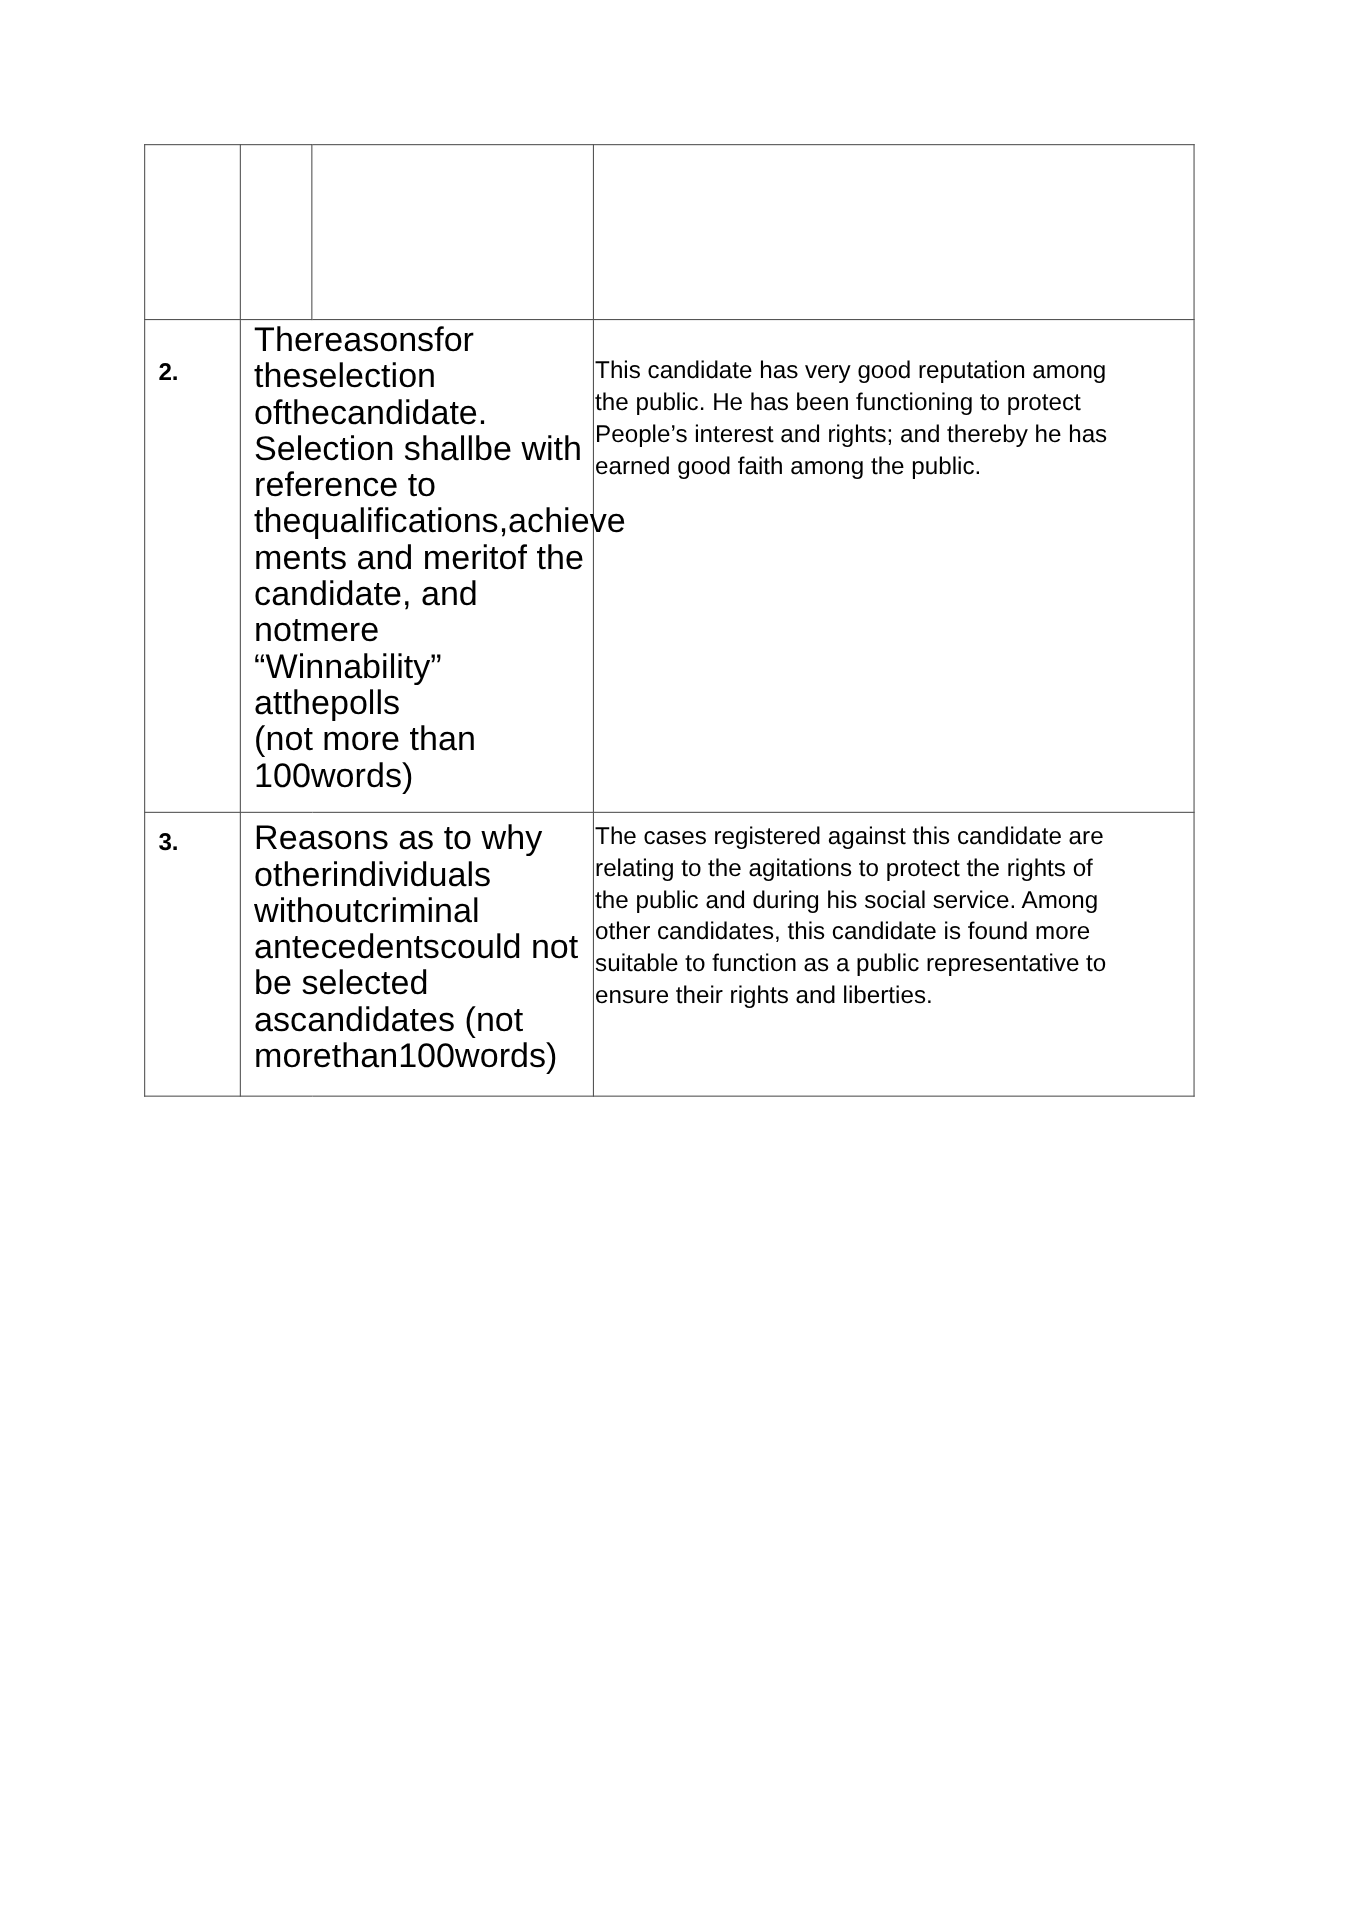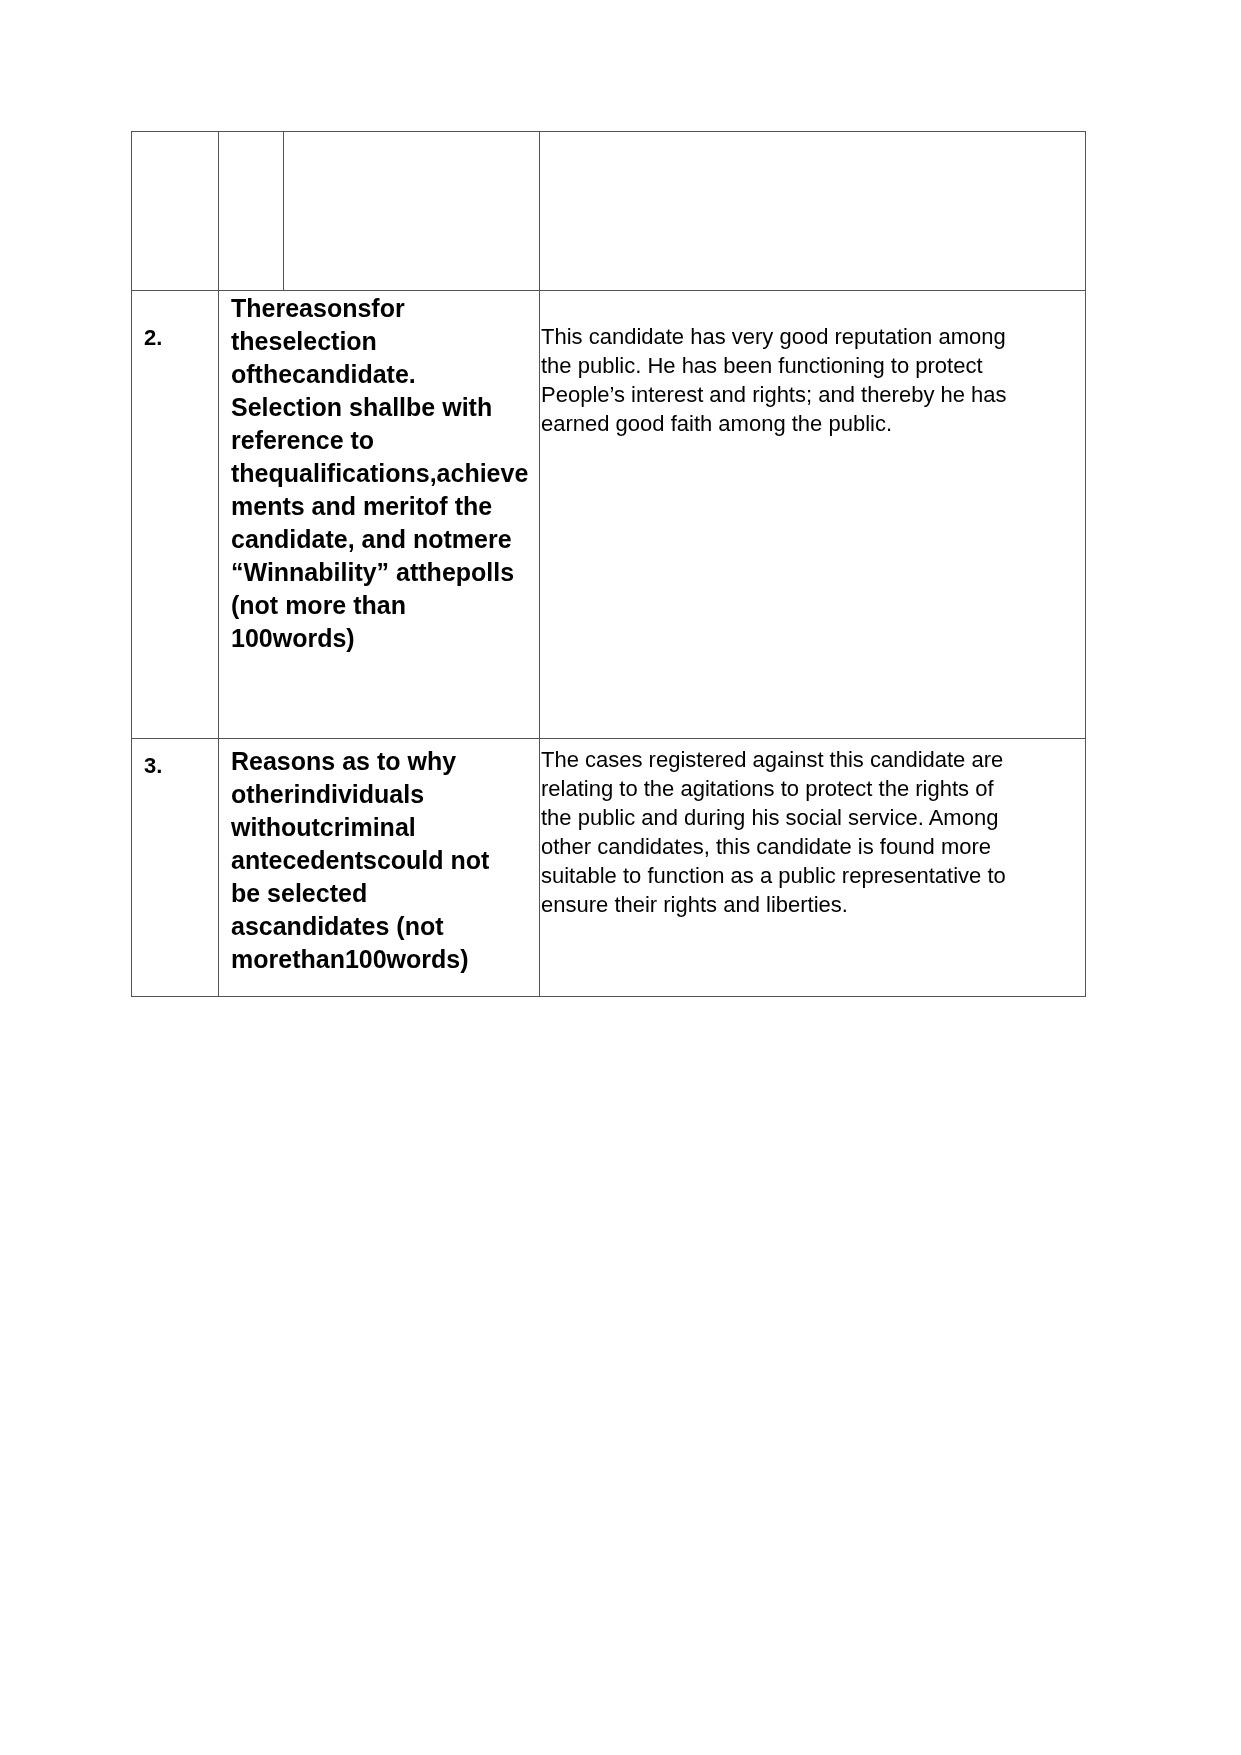--- a/index.html
+++ b/index.html
@@ -9,21 +9,21 @@
     .tbl td { border: 1.5px solid #555; vertical-align: top; padding: 0; }
     .c-num { width: 87px; }
     .c-sub { width: 65px; }
     .c-label { width: 256px; }
     .c-val { width: 546px; }
     .r1 td { height: 158px; }
     .r2 td { height: 447px; }
     .r3 td { height: 257px; }
     .num { font-weight: bold; font-size: 22px; padding: 34px 0 0 12px; display: block; }
     .r3 .num { padding-top: 14px; }
-    .label { font-weight: bold; font-size: 25px; line-height: 33px; padding: 0 0 0 12px; display: block; white-space: pre-line; }
+    .label { font-weight: normal; font-size: 31px; line-height: 33px; padding: 0 0 0 12px; display: block; white-space: pre-line; }
     .r2 .label { padding-top: 1px; }
     .r3 .label { padding-top: 6px; }
     .val { font-size: 22px; line-height: 29px; display: block; padding: 0 0 0 1px; white-space: pre-line; }
     .r2 .val { padding-top: 31px; }
     .r3 .val { padding-top: 6px; }
   </style>
 </head>
 <body>
 
 <div class="page">

